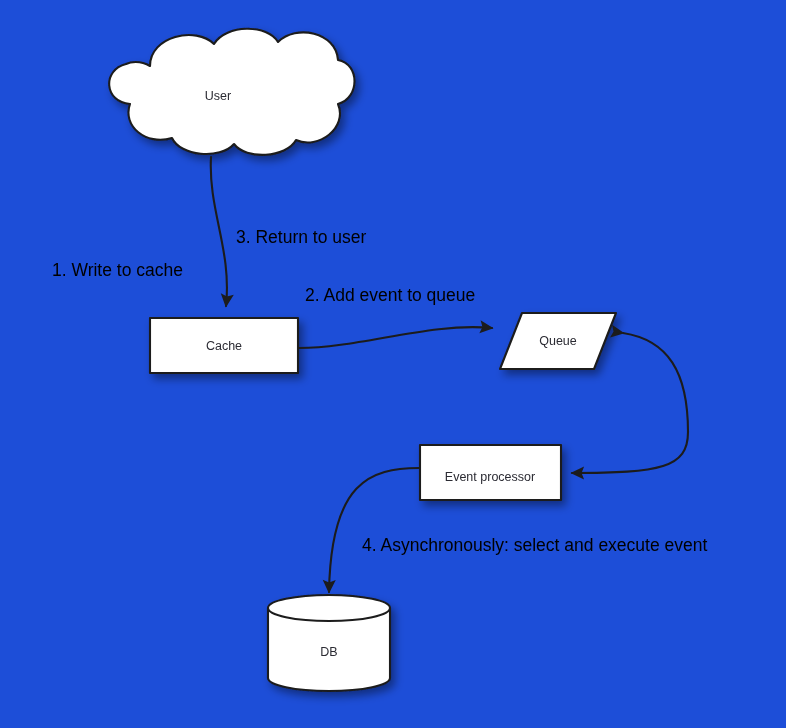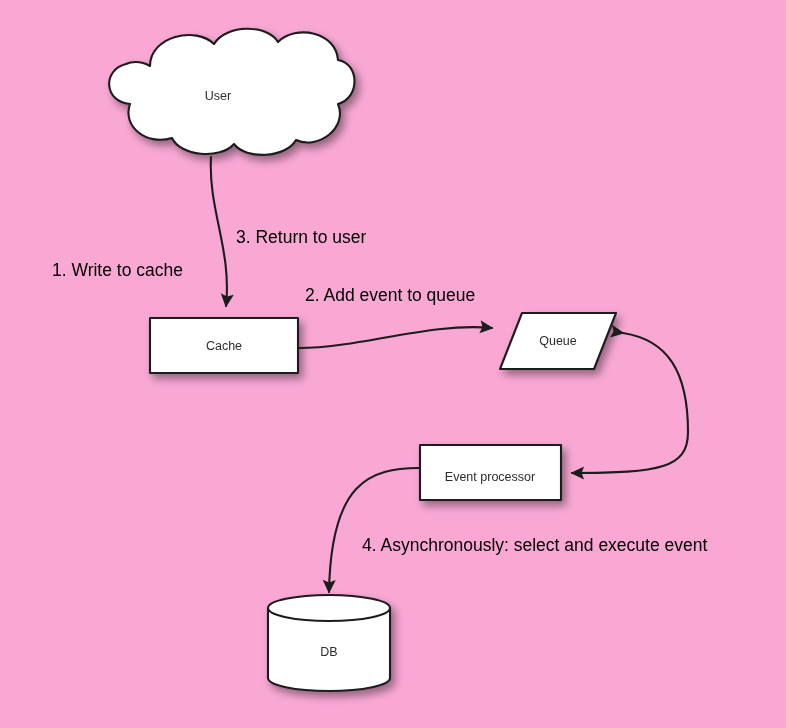--- a/index.html
+++ b/index.html
@@ -8,21 +8,21 @@
     padding: 0;
     background: #ffffff;
   }
   body {
     font-family: "Liberation Sans", sans-serif;
   }
   #canvas {
     position: relative;
     width: 786px;
     height: 728px;
-    background: #f9a8d4;
+    background: #1d4ed8;
     overflow: hidden;
   }
   #diagram-svg {
     position: absolute;
     left: 0;
     top: 0;
     width: 786px;
     height: 728px;
     display: block;
   }

